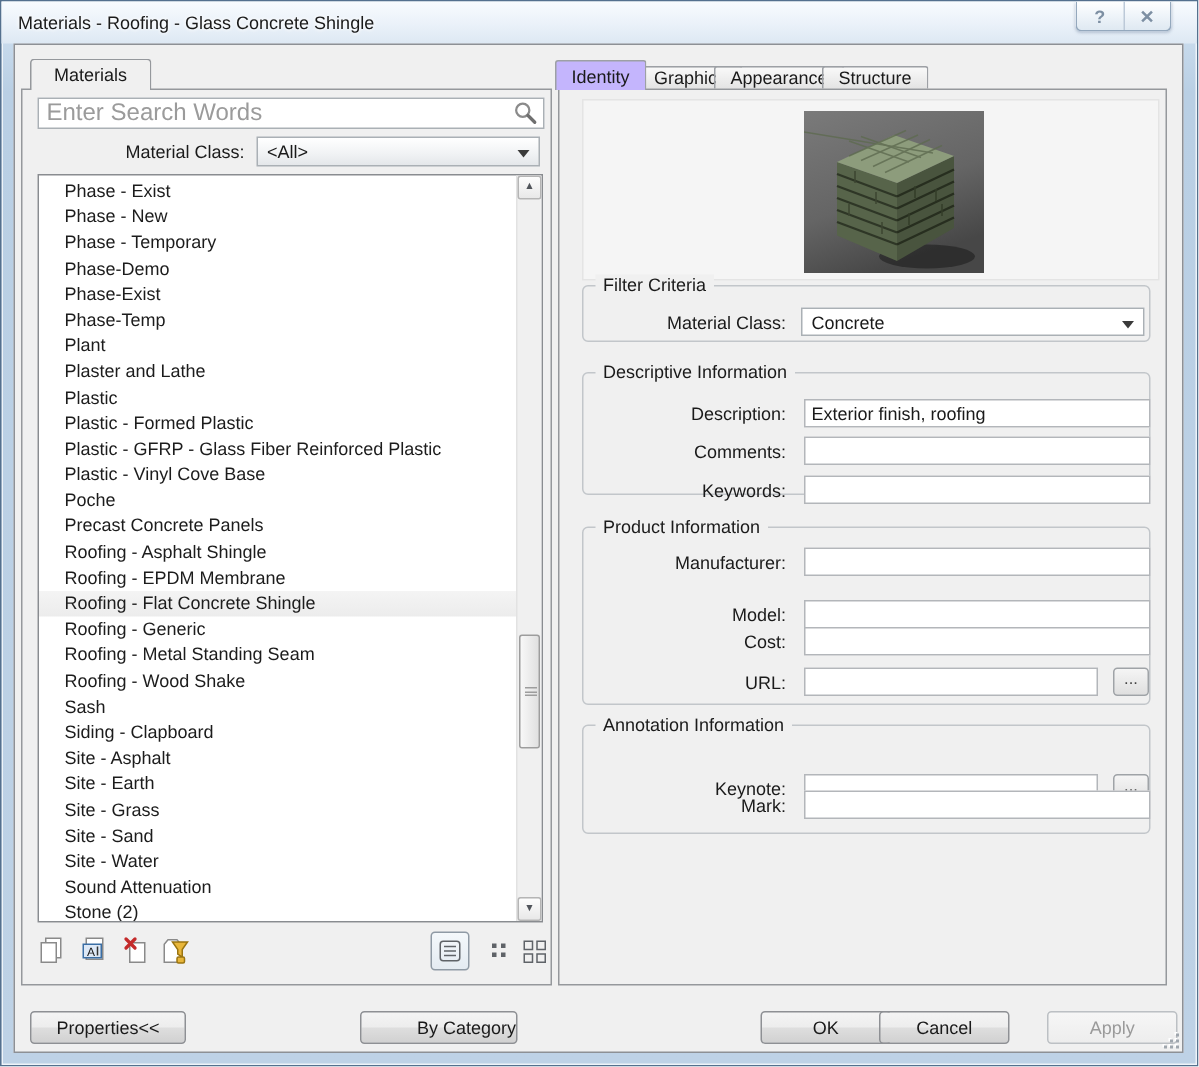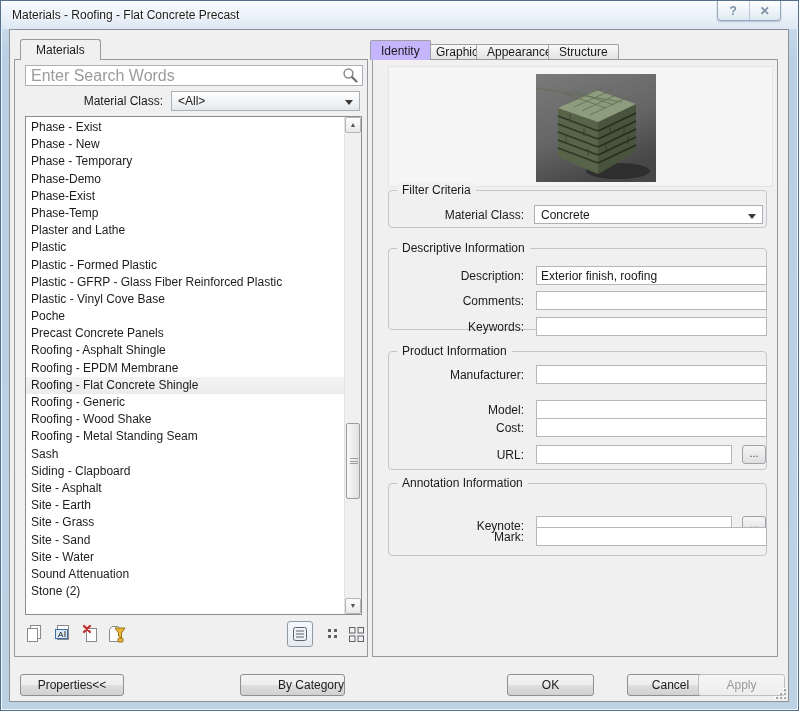--- a/index.html
+++ b/index.html
@@ -40,21 +40,21 @@
   .combo { position:absolute; height:20px; background:linear-gradient(180deg,#ffffff,#f0f2f4 60%,#e4e7ea);
     border:1px solid #aab0b5; font-size:12px; line-height:18px; padding:0 18px 0 6px; color:#1a1a1a;
     white-space:nowrap; overflow:hidden; }
   .combo .arr { position:absolute; right:6px; top:8px; width:0; height:0;
     border-left:4px solid transparent; border-right:4px solid transparent; border-top:5px solid #3a3a3a; }
   .combo-all { left:156px; top:0; width:189px; }
   
   .list-box { position:absolute; left:10px; top:56px; width:337px; height:499px;
     background:#fff; border:1px solid #898c90; overflow:hidden; }
   .list-inner { position:absolute; left:0; top:0; right:17px; bottom:0; padding-top:2px; overflow:hidden; }
-  .list-item { height:17.2px; line-height:17.2px; font-size:12px; color:#1c1c1c; padding-left:5px;
+  .list-item { height:17.2px; line-height:17.2px; font-size:12px; color:#1c1c1c; padding-left:17px;
     white-space:nowrap; cursor:default; }
   .list-item.selected { background:linear-gradient(180deg,#f4f4f4,#ececec); }
   
   .scrollbar { position:absolute; right:0; top:0; bottom:0; width:17px; background:#f0f0f0; border-left:1px solid #e2e2e2; }
   .sb-btn { position:absolute; left:0; width:16px; height:16px; background:linear-gradient(180deg,#fdfdfd,#e8e8e8);
     border:1px solid #b5b5b5; border-radius:2px; font-size:7px; color:#50545a; text-align:center; line-height:14px; }
   .sb-up { top:0; } .sb-down { bottom:0; }
   .sb-thumb { position:absolute; left:1px; top:306px; width:14px; height:76px;
     background:linear-gradient(90deg,#f8f8f8,#e0e0e0); border:1px solid #9d9d9d; border-radius:2px; }
   .sb-grip { position:absolute; left:3px; top:34px; width:8px; height:6px;
@@ -67,21 +67,21 @@
   .view-btn { position:absolute; top:0; width:26px; height:26px; display:flex; align-items:center; justify-content:center; }
   .vb-list { left:272px; background:linear-gradient(180deg,#f4f8fb,#e4ebf2); border:1px solid #8f9aa5; border-radius:3px; }
   .vb-small { left:305px; } .vb-large { left:328px; }
   
   .btn { position:absolute; top:644px; height:22px; text-align:center; font-size:12px; color:#1a1a1a;
     background:linear-gradient(180deg,#f4f4f4 0%,#ededed 48%,#dedede 52%,#d1d1d1 100%);
     border:1px solid #8e9094; border-radius:3px; line-height:20px; cursor:default; }
   .btn-properties { left:10px; width:104px; }
   .btn-bycategory { left:230px; width:105px;text-align:right; }
   .btn-ok { left:497px; width:87px; }
-  .btn-cancel { left:617px; width:87px; }
+  .btn-cancel { left:576px; width:87px; }
   .btn-apply { left:688px; width:87px; color:#9a9a9a;
     background:linear-gradient(180deg,#f6f6f6,#ededed); border-color:#bcc0c4; }
   
   .rtab { position:absolute; height:16px; top:14px; padding:0 10px; font-size:12px; line-height:15px;
     color:#1a1a1a; background:linear-gradient(180deg,#f9f9f9,#e2e2e2);
     border:1px solid #9da0a5; border-bottom:none; border-radius:2px 2px 0 0; z-index:1; }
   .rtab.active { top:10px; height:20px; line-height:20px; background:#c4b5fd; z-index:3; }
   .rt0 { left:360px; } .rt1 { left:415px; } .rt2 { left:466px; } .rt3 { left:538px; }
   .right-panel { position:absolute; left:362px; top:29px; width:406px; height:598px;
     border:1px solid #95989c; background:#f0f0f0; z-index:2; }
@@ -109,21 +109,21 @@
   .grip i { position:absolute; width:2px; height:2px; background:#9fa6ad; box-shadow:-1px -1px 0 #fff; }
   .g1{right:0;bottom:0;} .g2{right:4px;bottom:0;} .g3{right:0;bottom:4px;}
   .g4{right:8px;bottom:0;} .g5{right:4px;bottom:4px;} .g6{right:0;bottom:8px;}
 </style>
 </head>
 <body>
 
 <div class="window">
 
   <div class="titlebar">
-    <span class="title">Materials - Roofing - Flat Concrete Precast</span>
+    <span class="title">Materials - Roofing - Glass Concrete Shingle</span>
     <div class="caption-buttons">
       <div class="cap-btn help">
         <span>?</span>
       </div>
       <div class="cap-btn close">
         <span>✕</span>
       </div>
     </div>
   </div>
 
@@ -149,33 +149,34 @@
       </div>
 
       <div class="list-box">
         <div class="list-inner">
             <div class="list-item">Phase - Exist</div>
             <div class="list-item">Phase - New</div>
             <div class="list-item">Phase - Temporary</div>
             <div class="list-item">Phase-Demo</div>
             <div class="list-item">Phase-Exist</div>
             <div class="list-item">Phase-Temp</div>
+            <div class="list-item">Plant</div>
             <div class="list-item">Plaster and Lathe</div>
             <div class="list-item">Plastic</div>
             <div class="list-item">Plastic - Formed Plastic</div>
             <div class="list-item">Plastic - GFRP -  Glass Fiber Reinforced Plastic</div>
             <div class="list-item">Plastic - Vinyl Cove Base</div>
             <div class="list-item">Poche</div>
             <div class="list-item">Precast Concrete Panels</div>
             <div class="list-item">Roofing - Asphalt Shingle</div>
             <div class="list-item">Roofing - EPDM Membrane</div>
             <div class="list-item selected">Roofing - Flat Concrete Shingle</div>
             <div class="list-item">Roofing - Generic</div>
+            <div class="list-item">Roofing - Metal Standing Seam</div>
             <div class="list-item">Roofing - Wood Shake</div>
-            <div class="list-item">Roofing - Metal Standing Seam</div>
             <div class="list-item">Sash</div>
             <div class="list-item">Siding - Clapboard</div>
             <div class="list-item">Site - Asphalt</div>
             <div class="list-item">Site - Earth</div>
             <div class="list-item">Site - Grass</div>
             <div class="list-item">Site - Sand</div>
             <div class="list-item">Site - Water</div>
             <div class="list-item">Sound Attenuation</div>
             <div class="list-item">Stone (2)</div>
           </div>

